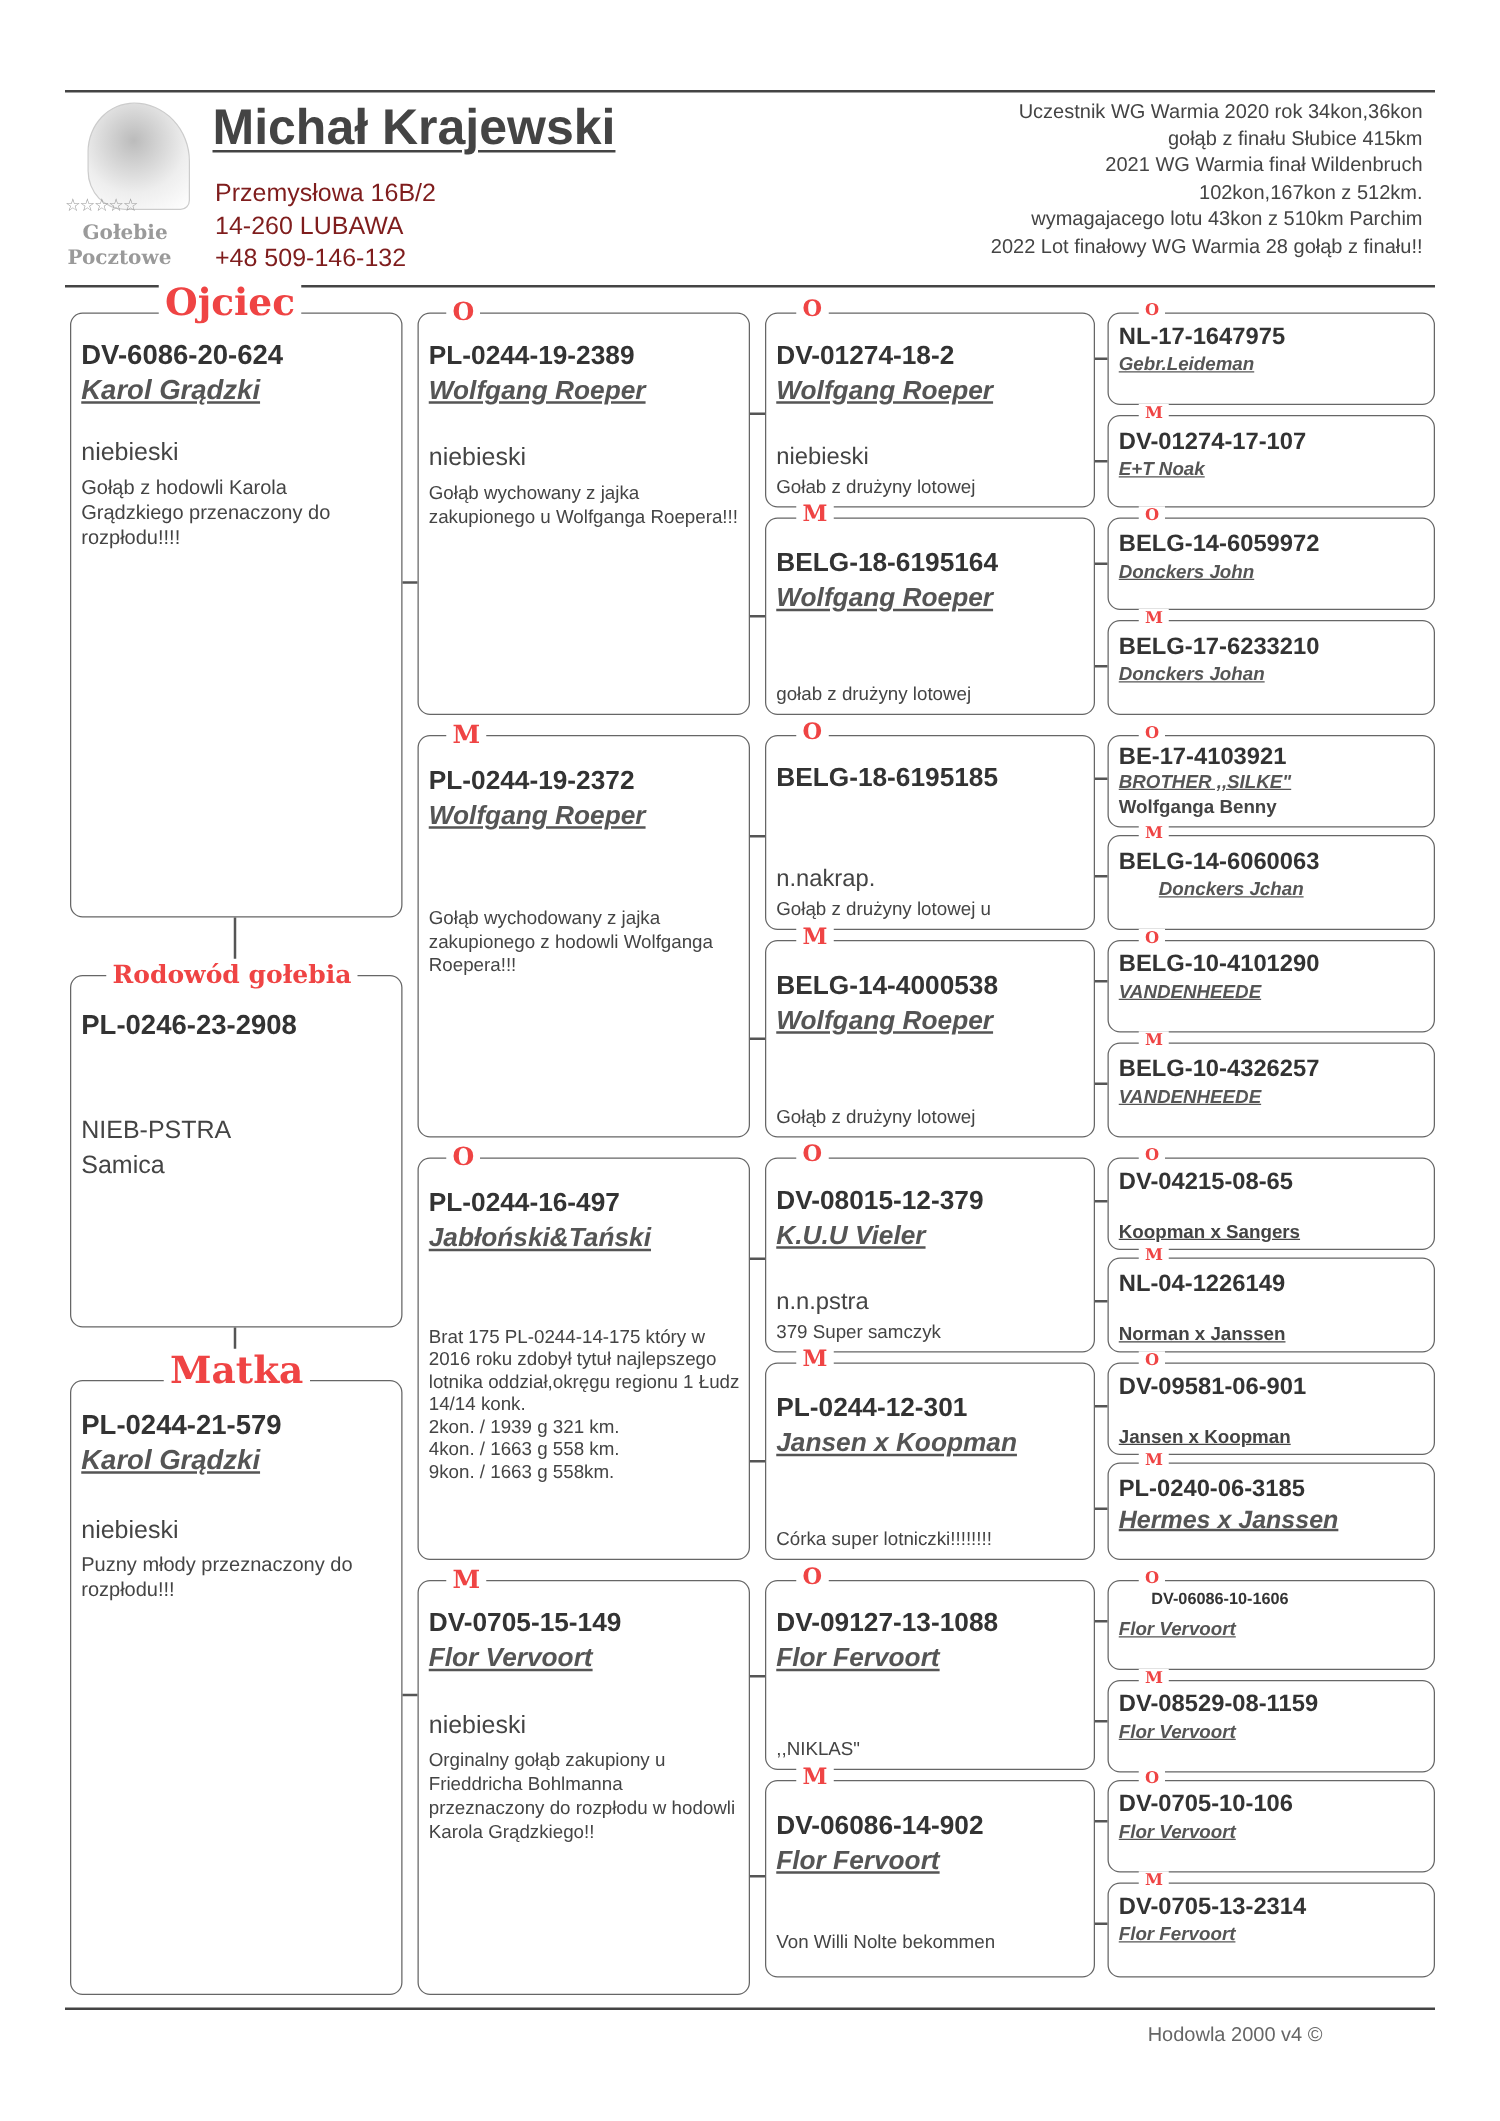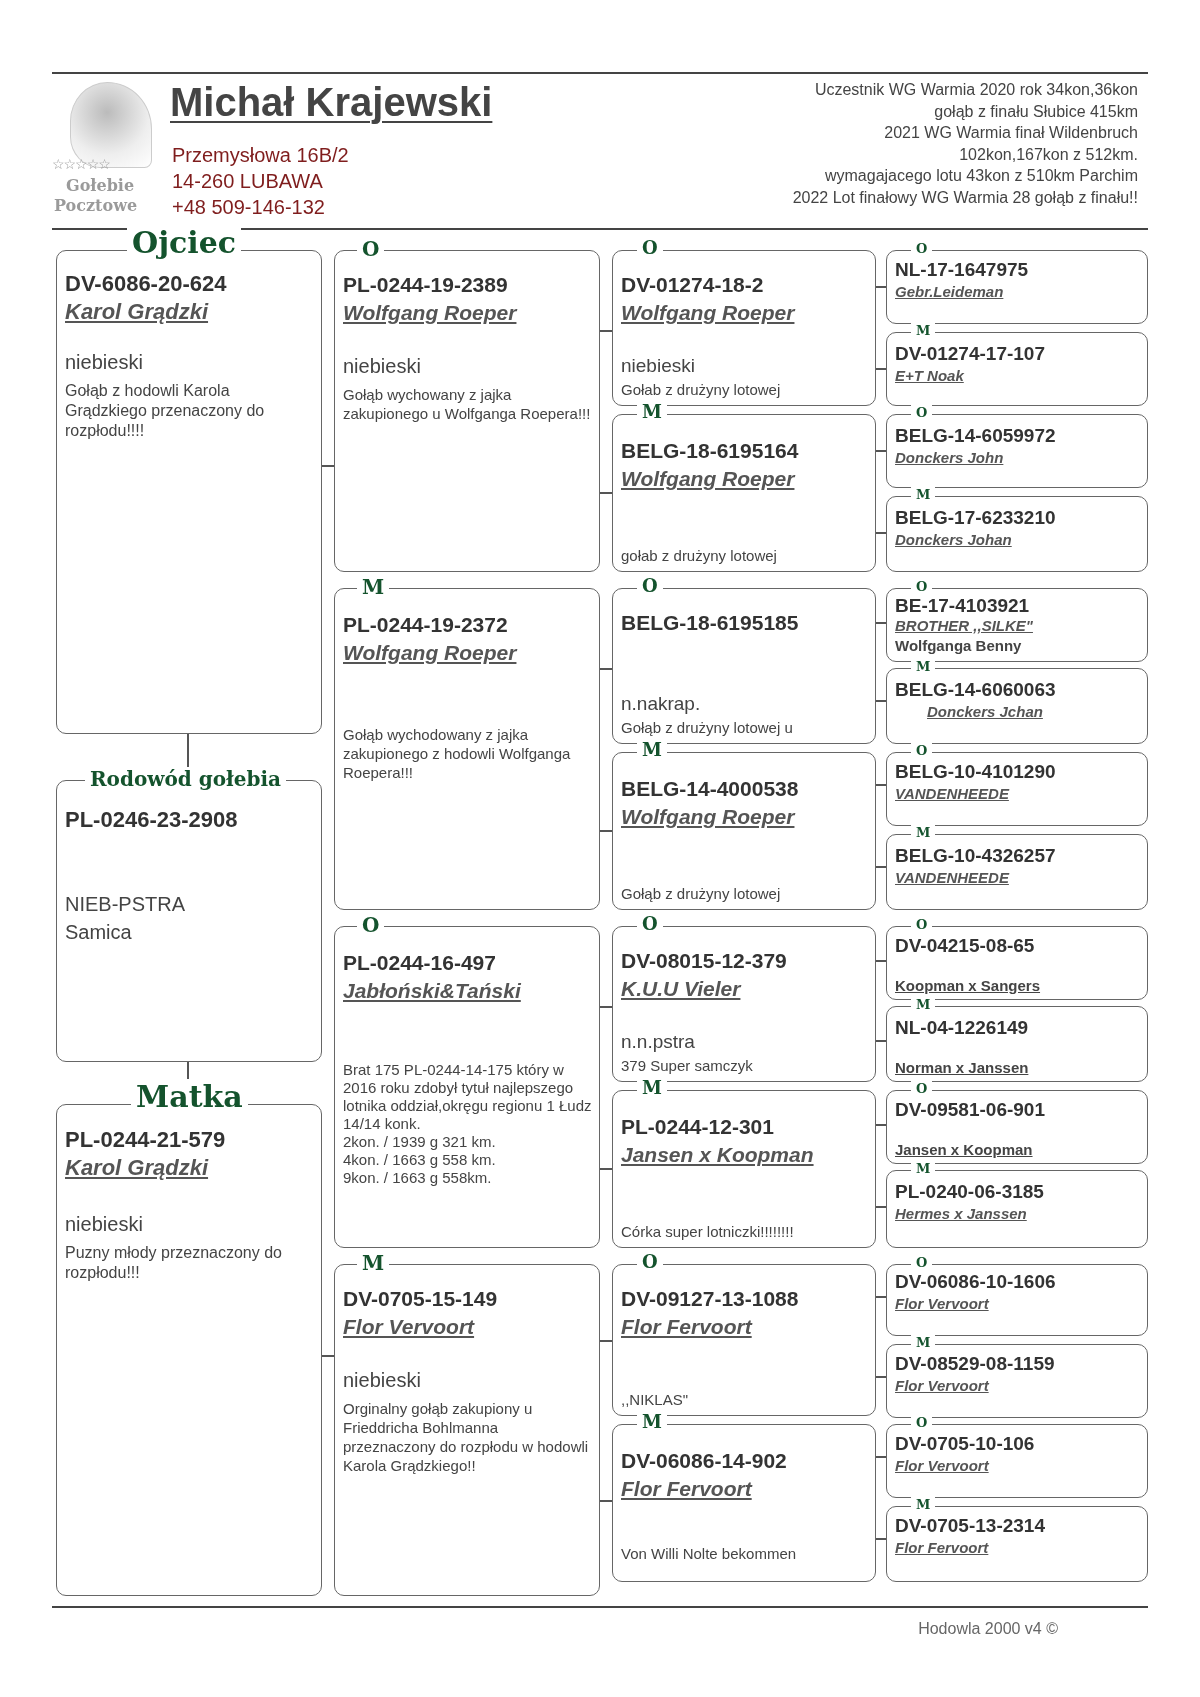--- a/index.html
+++ b/index.html
@@ -12,21 +12,21 @@
   .logo .stars { position: absolute; left: 0; top: 74px; font-size: 14px; color: #999; letter-spacing: -1px; }
   .logo .t1, .logo .t2 { position: absolute; font-family: "DejaVu Serif", serif; font-weight: bold; color: #9a9a9a; font-size: 16px; }
   .logo .t1 { left: 14px; top: 94px; }
   .logo .t2 { left: 2px; top: 114px; }
   .title { position: absolute; left: 170px; top: 80px; font-size: 40px; font-weight: bold; color: #444;
            text-decoration: underline; text-decoration-thickness: 2px; text-underline-offset: 5px; }
   .addr { position: absolute; left: 172px; font-size: 20px; color: #7f1d1d; }
   .notes { position: absolute; right: 62px; top: 79px; width: 560px; text-align: right; font-size: 16px; line-height: 21.5px; color: #444; }
   .box { position: absolute; border: 1.5px solid #666; border-radius: 10px; background: #fff; box-sizing: border-box; }
   .box .tag { position: absolute; top: -14px; background: #fff; padding: 0 5px; font-family: "DejaVu Serif", serif;
-              font-weight: bold; color: #14532d; }
+              font-weight: bold; color: #ef4444; }
   .tag.big { font-size: 30px; top: -26px; }
   .tag.mid { font-size: 20px; top: -14px; }
   .tag.med { font-size: 18px; top: -14px; }
   .tag.sml { font-size: 13px; top: -10px; }
   .ring { font-weight: bold; color: #333; position: absolute; left: 8px; }
   .breeder { font-style: italic; font-weight: bold; color: #555; text-decoration: underline; position: absolute; left: 8px; }
   .color { color: #444; position: absolute; left: 8px; }
   .desc { color: #444; position: absolute; left: 8px; right: 6px; }
   .conn { position: absolute; background: #555; }
   .footer { position: absolute; right: 142px; top: 1620px; font-size: 16px; color: #666; }
@@ -245,25 +245,25 @@
   <div class="color" style="top:52px; font-size:15px; font-weight:bold; text-decoration:underline;">Norman x Janssen</div>
 </div>
 <div class="box" style="left:886px; top:1090px; width:262px; height:74px;">
   <span class="tag sml" style="left:24px;">O</span>
   <div class="ring" style="top:8px; font-size:19px;">DV-09581-06-901</div>
   <div class="color" style="top:50px; font-size:15px; font-weight:bold; text-decoration:underline;">Jansen x Koopman</div>
 </div>
 <div class="box" style="left:886px; top:1170px; width:262px; height:78px;">
   <span class="tag sml" style="left:24px;">M</span>
   <div class="ring" style="top:10px; font-size:19px;">PL-0240-06-3185</div>
-  <div class="breeder" style="top:34px; font-size:15px;">Hermes x Janssen</div>
+  <div class="breeder" style="top:34px; font-size:20px;">Hermes x Janssen</div>
 </div>
 <div class="box" style="left:886px; top:1264px; width:262px; height:72px;">
   <span class="tag sml" style="left:24px;">O</span>
-  <div class="ring" style="top:6px; font-size:19px;">DV-06086-10-1606</div>
+  <div class="ring" style="top:6px; font-size:13px;margin-left:26px;">DV-06086-10-1606</div>
   <div class="breeder" style="top:30px; font-size:15px;">Flor Vervoort</div>
 </div>
 <div class="box" style="left:886px; top:1344px; width:262px; height:74px;">
   <span class="tag sml" style="left:24px;">M</span>
   <div class="ring" style="top:8px; font-size:19px;">DV-08529-08-1159</div>
   <div class="breeder" style="top:32px; font-size:15px;">Flor Vervoort</div>
 </div>
 <div class="box" style="left:886px; top:1424px; width:262px; height:74px;">
   <span class="tag sml" style="left:24px;">O</span>
   <div class="ring" style="top:8px; font-size:19px;">DV-0705-10-106</div>

